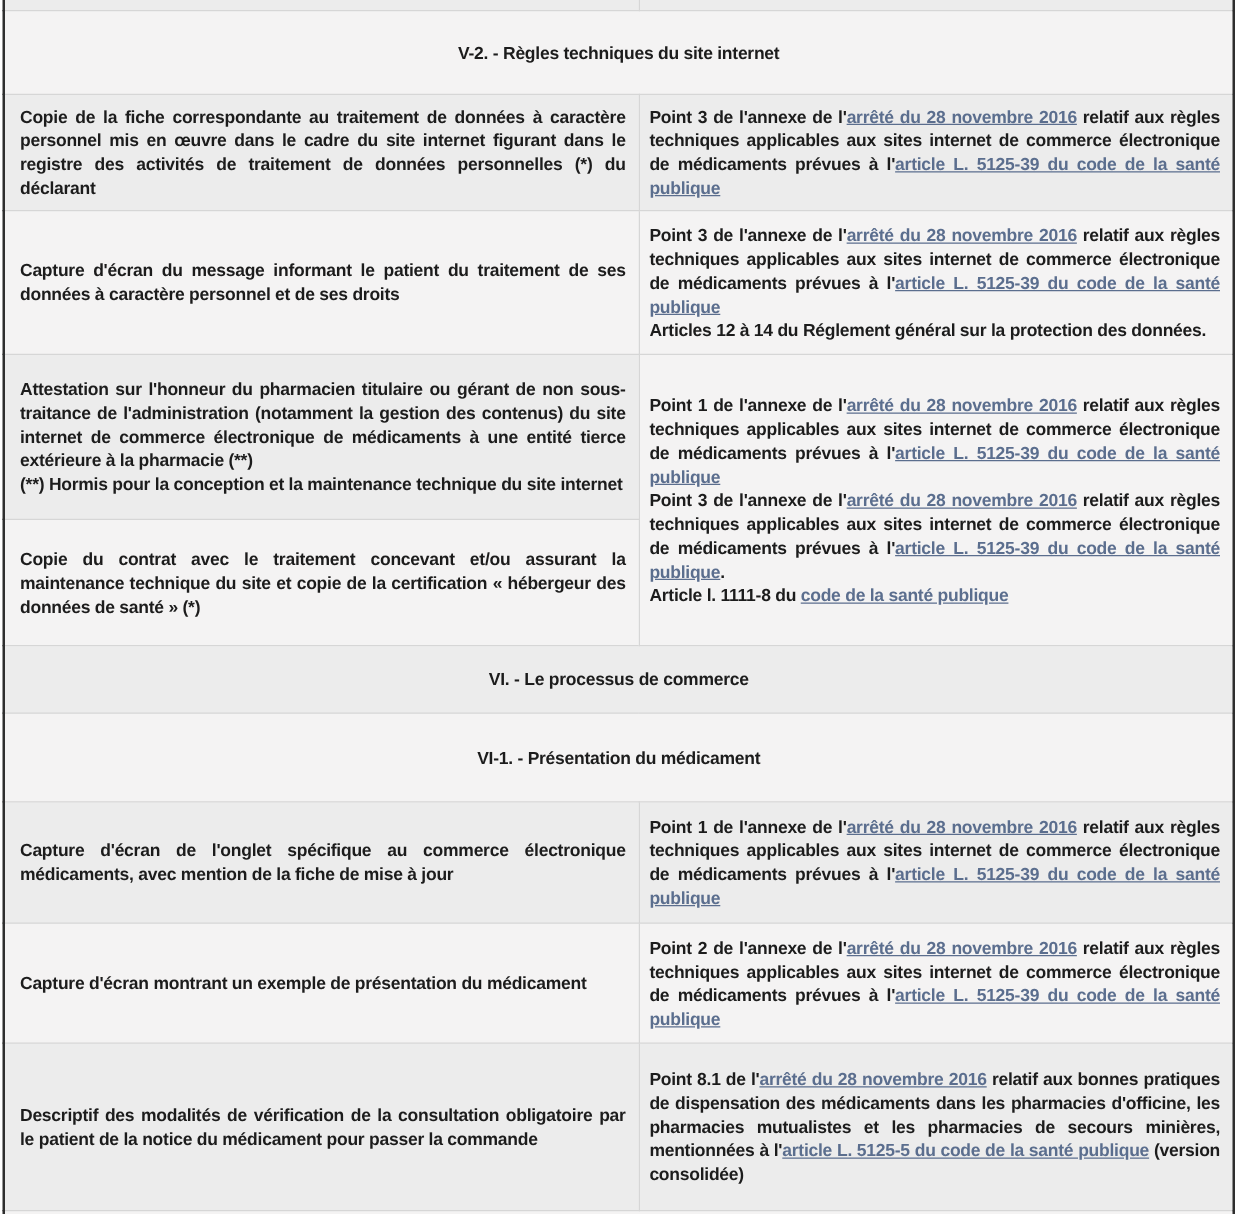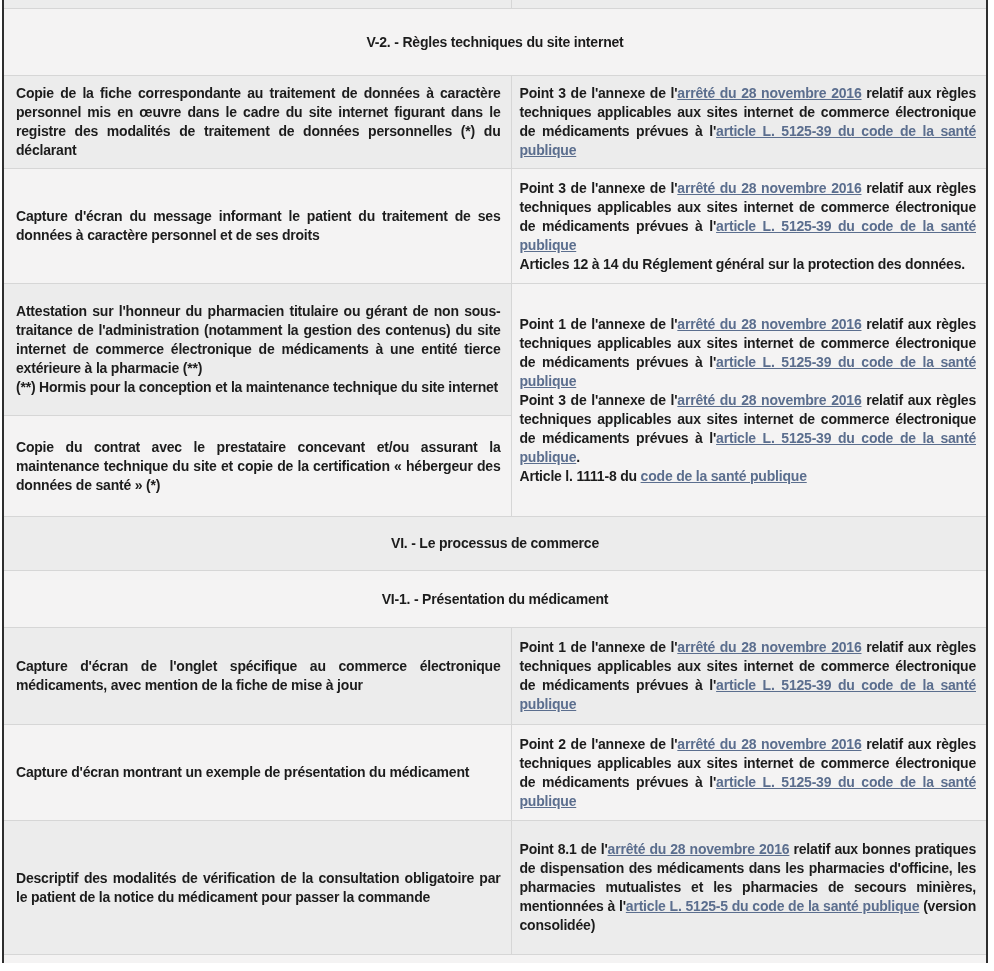--- a/index.html
+++ b/index.html
@@ -50,43 +50,43 @@
     <tr class="dark h-partial first">
       <td class="cell-left"></td>
       <td class="cell-right"></td>
     </tr>
 
     <tr class="light" style="height:67px">
       <td class="header-cell" colspan="2">V-2. - Règles techniques du site internet</td>
     </tr>
 
     <tr class="dark" style="height:90px">
-      <td class="cell-left">Copie de la fiche correspondante au traitement de données à caractère personnel mis en œuvre dans le cadre du site internet figurant dans le registre des modalités de traitement de données personnelles (*) du déclarant</td>
+      <td class="cell-left">Copie de la fiche correspondante au traitement de données à caractère personnel mis en œuvre dans le cadre du site internet figurant dans le registre des activités de traitement de données personnelles (*) du déclarant</td>
       <td class="cell-right">Point 3 de l'annexe de l'<a class="link" href="#">arrêté du 28 novembre 2016</a> relatif aux règles techniques applicables aux sites internet de commerce électronique de médicaments prévues à l'<a class="link" href="#">article L. 5125-39 du code de la santé publique</a></td>
     </tr>
 
     <tr class="light" style="height:115px">
       <td class="cell-left">Capture d'écran du message informant le patient du traitement de ses données à caractère personnel et de ses droits</td>
       <td class="cell-right">Point 3 de l'annexe de l'<a class="link" href="#">arrêté du 28 novembre 2016</a> relatif aux règles techniques applicables aux sites internet de commerce électronique de médicaments prévues à l'<a class="link" href="#">article L. 5125-39 du code de la santé publique</a><br>Articles 12 à 14 du Réglement général sur la protection des données.</td>
     </tr>
 
     <tr class="dark" style="height:132px">
       <td class="cell-left">Attestation sur l'honneur du pharmacien titulaire ou gérant de non sous-traitance de l'administration (notamment la gestion des contenus) du site internet de commerce électronique de médicaments à une entité tierce extérieure à la pharmacie (**)<br>(**) Hormis pour la conception et la maintenance technique du site internet</td>
       <td class="cell-right bg-light" rowspan="2">Point 1 de l'annexe de l'<a class="link" href="#">arrêté du 28 novembre 2016</a> relatif aux règles techniques applicables aux sites internet de commerce électronique de médicaments prévues à l'<a class="link" href="#">article L. 5125-39 du code de la santé publique</a><br>Point 3 de l'annexe de l'<a class="link" href="#">arrêté du 28 novembre 2016</a> relatif aux règles techniques applicables aux sites internet de commerce électronique de médicaments prévues à l'<a class="link" href="#">article L. 5125-39 du code de la santé publique</a>.<br>Article l. 1111-8 du <a class="link" href="#">code de la santé publique</a></td>
     </tr>
 
     <tr class="light" style="height:101px">
-      <td class="cell-left">Copie du contrat avec le prestataire concevant et/ou assurant la maintenance technique du site et copie de la certification « hébergeur des données de santé » (*)</td>
+      <td class="cell-left">Copie du contrat avec le traitement concevant et/ou assurant la maintenance technique du site et copie de la certification « hébergeur des données de santé » (*)</td>
     </tr>
 
     <tr class="dark" style="height:54px">
       <td class="header-cell" colspan="2">VI. - Le processus de commerce</td>
     </tr>
 
-    <tr class="light" style="height:57px">
+    <tr class="light" style="height:71px">
       <td class="header-cell" colspan="2">VI-1. - Présentation du médicament</td>
     </tr>
 
     <tr class="dark" style="height:97px">
       <td class="cell-left">Capture d'écran de l'onglet spécifique au commerce électronique médicaments, avec mention de la fiche de mise à jour</td>
       <td class="cell-right">Point 1 de l'annexe de l'<a class="link" href="#">arrêté du 28 novembre 2016</a> relatif aux règles techniques applicables aux sites internet de commerce électronique de médicaments prévues à l'<a class="link" href="#">article L. 5125-39 du code de la santé publique</a></td>
     </tr>
 
     <tr class="light" style="height:96px">
       <td class="cell-left">Capture d'écran montrant un exemple de présentation du médicament</td>

